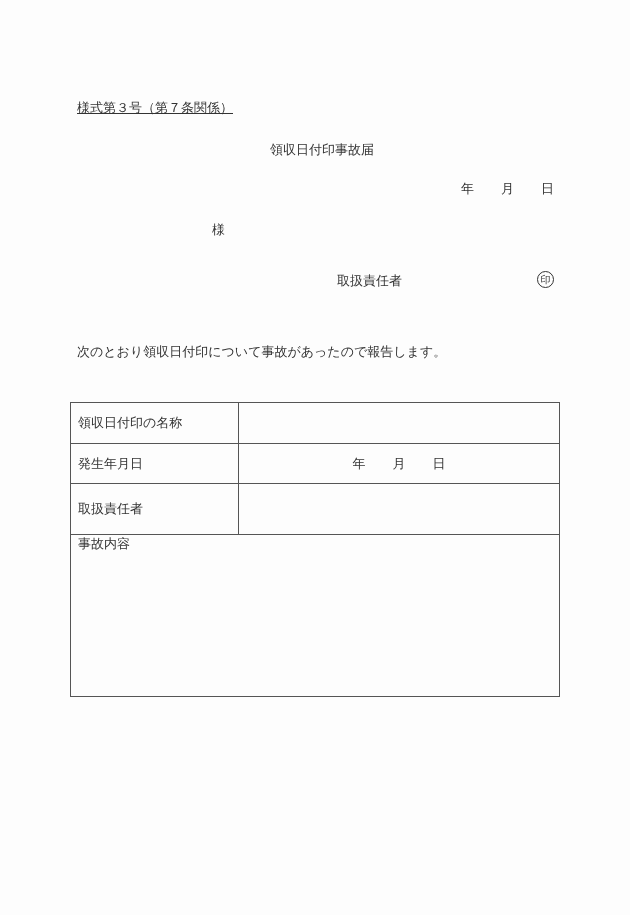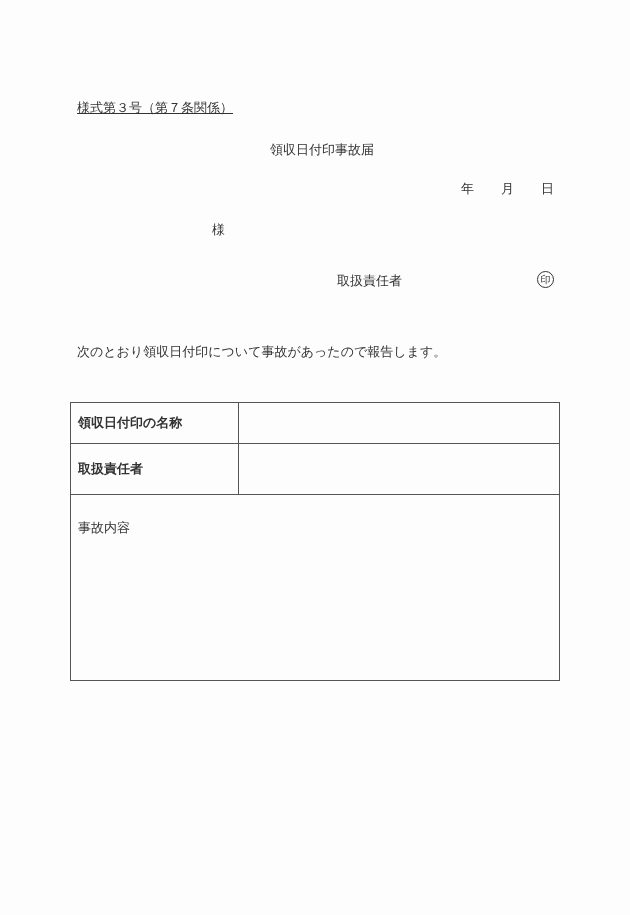--- a/index.html
+++ b/index.html
@@ -40,25 +40,25 @@
       width: 490px;
       border-collapse: collapse;
       table-layout: fixed;
     }
     #report-table td {
       border: 1px solid #555;
       padding: 0 0 0 7px;
       vertical-align: middle;
       font-size: 13px;
     }
-    #report-table td.label { width: 160px; font-weight: bold; }
+    #report-table td.label { width: 160px; }
     #report-table tr.r1 td { height: 40px; }
     #report-table tr.r2 td { height: 39px; }
     #report-table tr.r3 td { height: 50px; }
-    #report-table tr.r4 td { height: 161px; vertical-align: top; padding-top: 24px; }
+    #report-table tr.r4 td { height: 161px; vertical-align: top; }
     #report-table tr.r5 td { height: 49px; }
     #report-table td.date-cell { text-align: center; padding-left: 0; }
     #report-table td.date-cell span { display: inline-block; }
     #report-table td.date-cell .gap { width: 27px; }
   </style>
 </head>
 <body>
 
 <div class="abs" id="form-number">様式第３号（第７条関係）</div>
 
@@ -77,20 +77,26 @@
   </div>
 
 <div class="abs" id="intro">次のとおり領収日付印について事故があったので報告します。</div>
 
 <table id="report-table">
   <tbody>
       <tr class="r1">
     <td class="label">領収日付印の名称</td>
     <td></td>
   </tr>
+  <tr class="r2">
+    <td class="label">発生年月日</td>
+    <td class="date-cell">
+      <span>年</span><span class="gap"></span><span>月</span><span class="gap"></span><span>日</span>
+    </td>
+  </tr>
   <tr class="r3">
     <td class="label">取扱責任者</td>
     <td></td>
   </tr>
   <tr class="r4">
     <td colspan="2">
       <span>事故内容</span>
     </td>
   </tr>
 </tbody>

